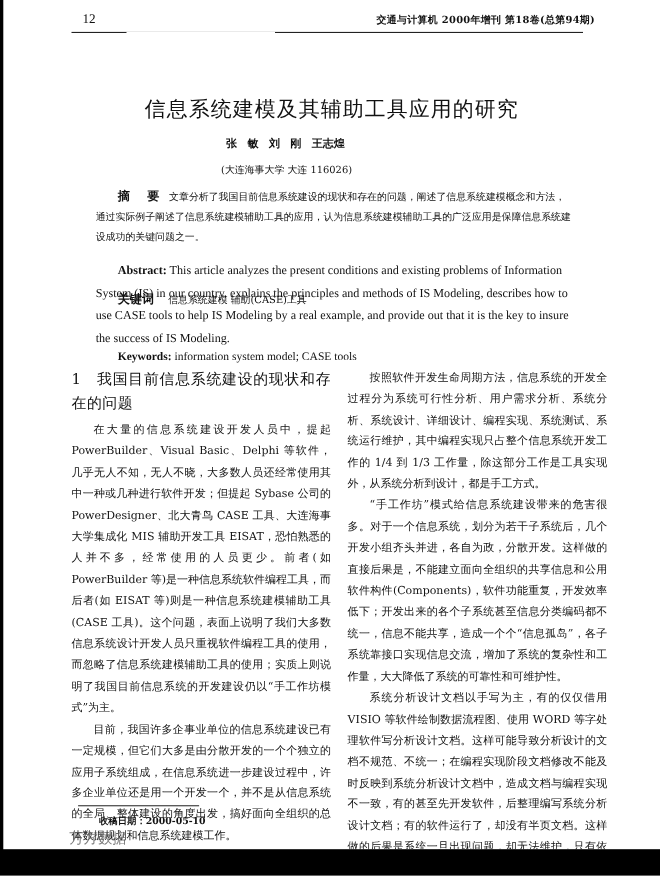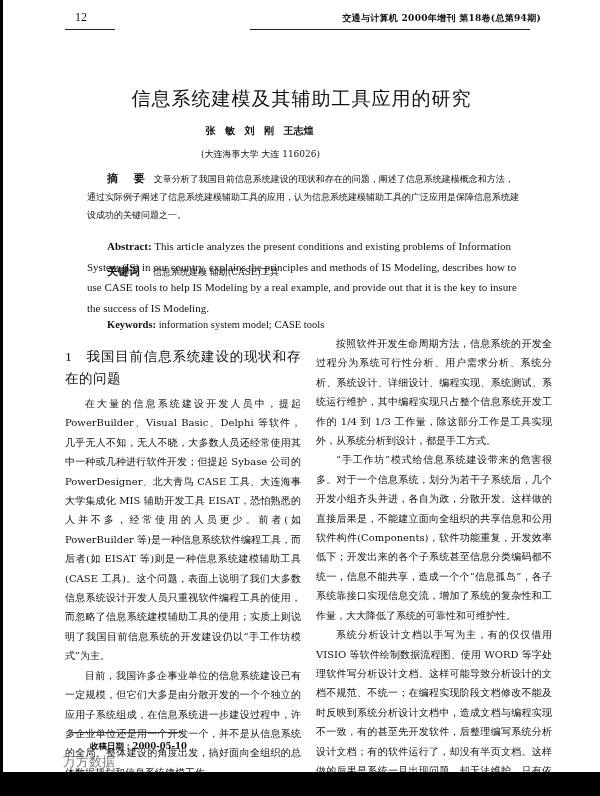--- a/index.html
+++ b/index.html
@@ -21,21 +21,21 @@
   .abs-cn .lbl { font-weight: bold; font-size: 11px; letter-spacing: 6px; }
   .kw-cn { position: absolute; left: 104px; top: 225px; font-size: 9px; margin-top: 39px; }
   .kw-cn .lbl { font-weight: bold; font-size: 11px; margin-right: 10px; }
   .abs-en { position: absolute; left: 84px; width: 432px; top: 236px; font-size: 11px; line-height: 20.5px; text-indent: 20px; font-family: "Liberation Serif", serif; }
   .abs-en .lbl { font-weight: bold; }
   .kw-en { position: absolute; left: 104px; top: 319px; font-size: 10.5px; font-family: "Liberation Serif", serif; }
   .kw-en .lbl { font-weight: bold; }
   .col { position: absolute; top: 334px; width: 236px; font-size: 10px; line-height: 19.4px; text-align: justify; }
   .col.left { left: 62px; }
   .col.right { left: 313px; }
-  .sec-h { font-size: 13.5px; line-height: 22px; margin: 12px 0 4px 0; font-weight: normal; letter-spacing: 0.5px; font-family: Liberation Serif, serif; }
+  .sec-h { font-size: 13.5px; line-height: 22px; margin: 0 0 4px 0; font-weight: normal; letter-spacing: 0.5px; }
   .sec-h .num { margin-right: 14px; }
   .para { margin: 0; text-indent: 2em; }
   .footnote-rule { position: absolute; left: 68px; top: 732px; width: 110px; height: 1px; background: #333; }
   .footnote { position: absolute; left: 87px; top: 741px; font-size: 8.5px; font-weight: bold; }
   .watermark { position: absolute; left: 60px; top: 753px; font-size: 13px; color: #666; font-family: "DejaVu Sans", sans-serif; opacity: 0.85; }
 </style>
 </head>
 <body>
 
 <div class="page">

